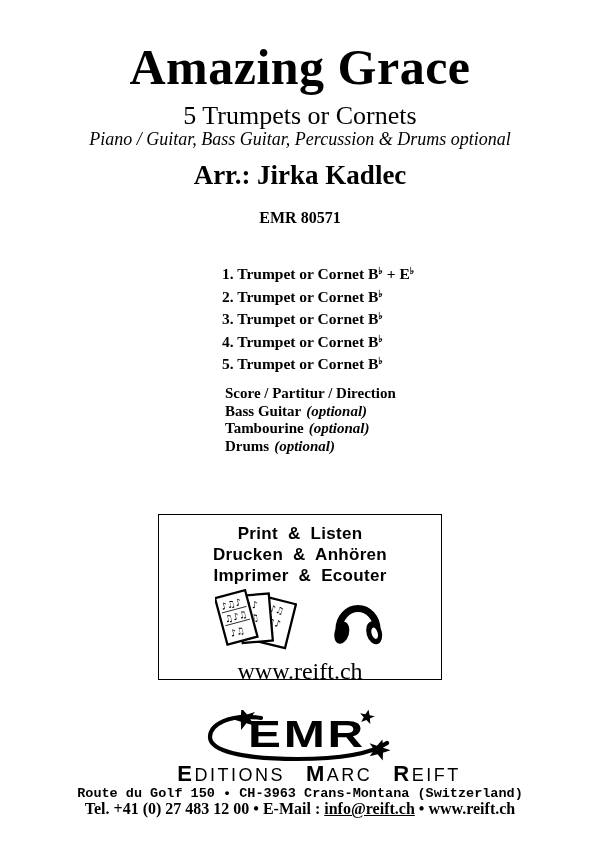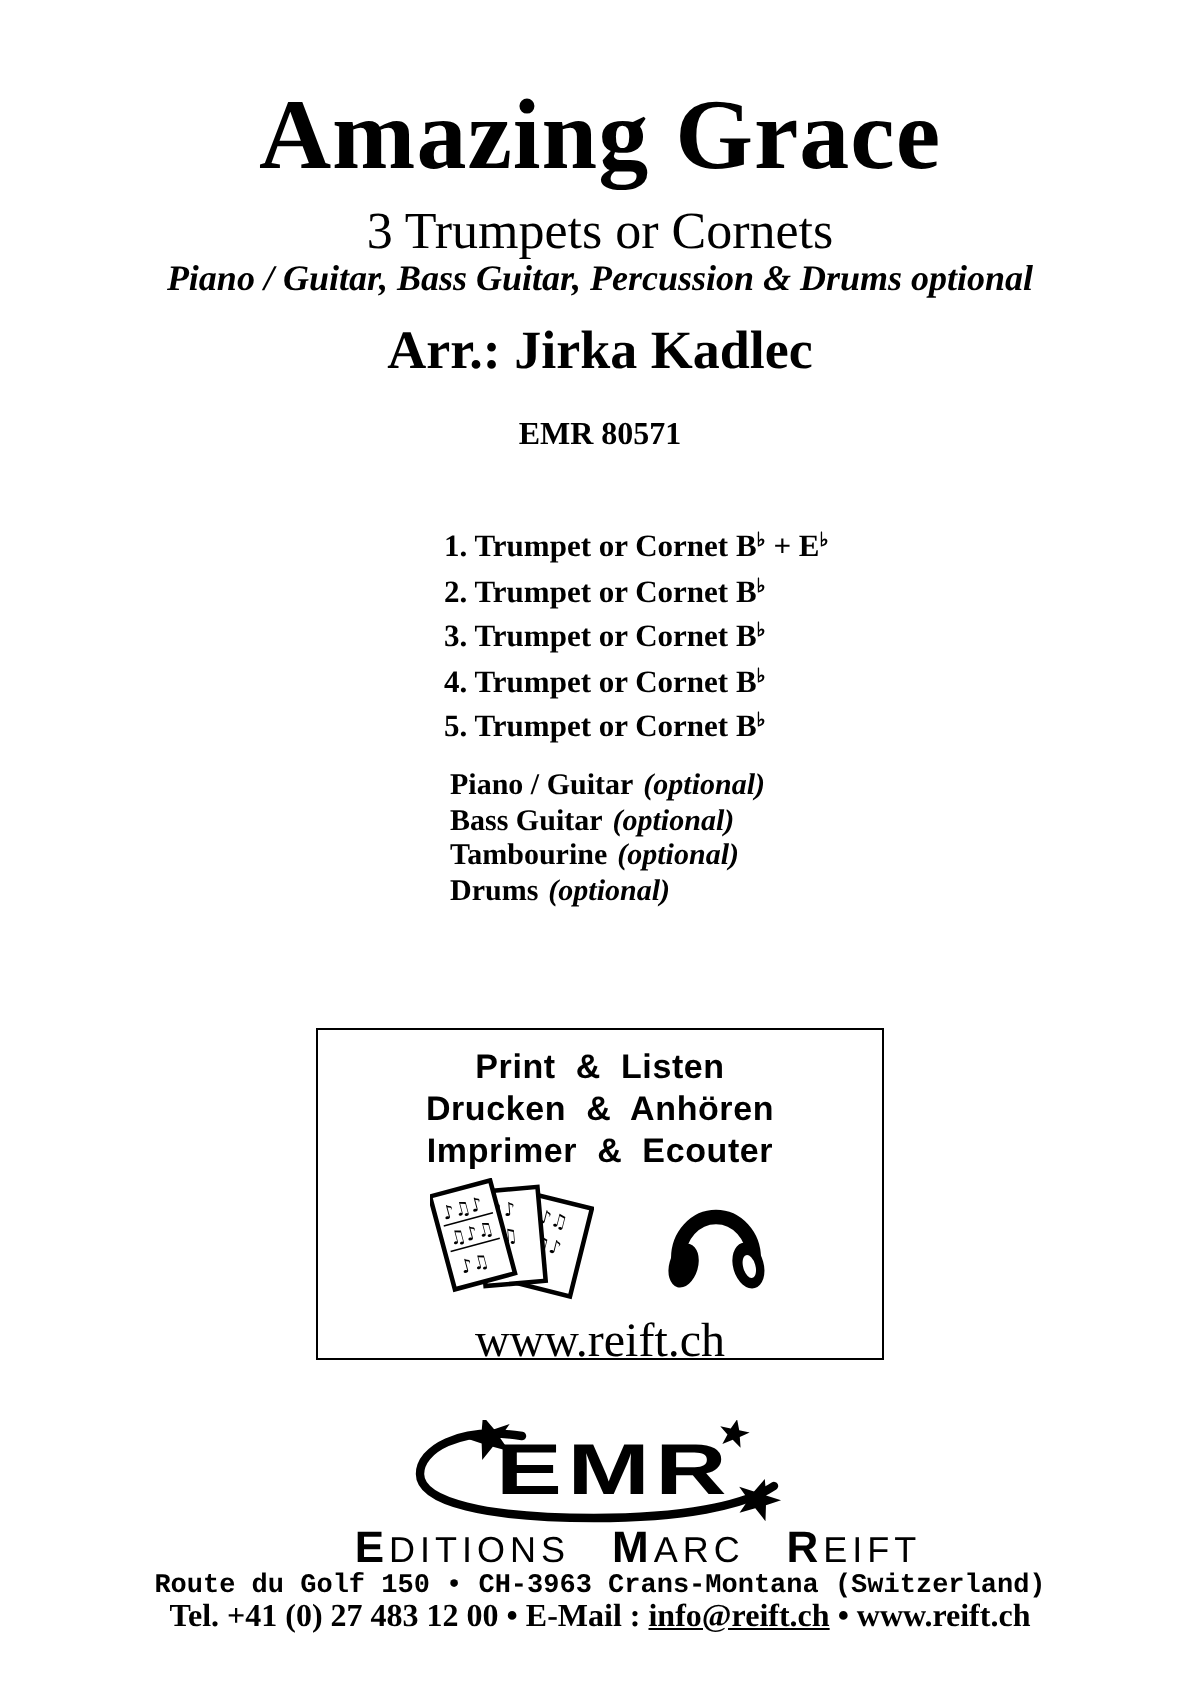--- a/index.html
+++ b/index.html
@@ -10,21 +10,21 @@
     height: 849px;
     background: #ffffff;
     color: #000000;
     font-family: "Liberation Serif", serif;
     overflow: hidden;
   }
   .centered { position: absolute; left: 0; width: 100%; text-align: center; }
 
   .title       { top: 38px;  font-size: 50px; font-weight: 700; letter-spacing: 0.5px; }
   .subtitle    { top: 101px; font-size: 26px; font-weight: 400; }
-  .subtitle2   { top: 129px; font-size: 18px; font-style: italic; font-weight: 700; }
+  .subtitle2   { top: 129px; font-size: 18px; font-style: italic; font-weight: 400; }
   .arranger    { top: 160px; font-size: 27px; font-weight: 700; }
   .catalog     { top: 209px; font-size: 16px; font-weight: 700; }
 
   .parts-list  {
     position: absolute; left: 222px; top: 261px;
     font-size: 15.5px; font-weight: 700; line-height: 19.7px;
   }
   .part-line { white-space: pre; }
   .flat { font-size: 62%; vertical-align: 0.5em; }
 
@@ -58,35 +58,35 @@
   .addr1        { top: 786px; font-size: 13.5px; font-weight: 700; font-family: Liberation Mono, monospace; }
   .addr2        { top: 800px; font-size: 16px; font-weight: 700; white-space: pre; }
   .email        { text-decoration: underline; }
 </style>
 </head>
 <body>
 
 <div class="page">
 
   <div class="centered title">Amazing Grace</div>
-  <div class="centered subtitle">3 Trumpets or Cornets</div>
+  <div class="centered subtitle">5 Trumpets or Cornets</div>
   <div class="centered subtitle2">Piano / Guitar, Bass Guitar, Percussion &amp; Drums optional</div>
   <div class="centered arranger">Arr.: Jirka Kadlec</div>
   <div class="centered catalog">EMR 80571</div>
 
   <div class="parts-list">
     <div class="part-line"><span>1. Trumpet or Cornet B</span><span class="flat">♭</span><span> + E</span><span class="flat">♭</span></div>
     <div class="part-line"><span>2. Trumpet or Cornet B</span><span class="flat">♭</span><span></span><span class="flat"></span></div>
     <div class="part-line"><span>3. Trumpet or Cornet B</span><span class="flat">♭</span><span></span><span class="flat"></span></div>
     <div class="part-line"><span>4. Trumpet or Cornet B</span><span class="flat">♭</span><span></span><span class="flat"></span></div>
     <div class="part-line"><span>5. Trumpet or Cornet B</span><span class="flat">♭</span><span></span><span class="flat"></span></div>
   </div>
 
   <div class="extras-list">
-    <div class="extra-line"><span>Piano / Guitar</span><span class="extra-note">(optional)</span></div>
+    <div class="extra-line"><span>Score / Partitur / Direction</span><span class="extra-note"></span></div>
     <div class="extra-line"><span>Bass Guitar</span><span class="extra-note">(optional)</span></div>
     <div class="extra-line"><span>Tambourine</span><span class="extra-note">(optional)</span></div>
     <div class="extra-line"><span>Drums</span><span class="extra-note">(optional)</span></div>
   </div>
 
   <div class="print-box">
     <div class="print-lines">
       <div class="print-line">Print &amp; Listen</div>
       <div class="print-line">Drucken &amp; Anhören</div>
       <div class="print-line">Imprimer &amp; Ecouter</div>

